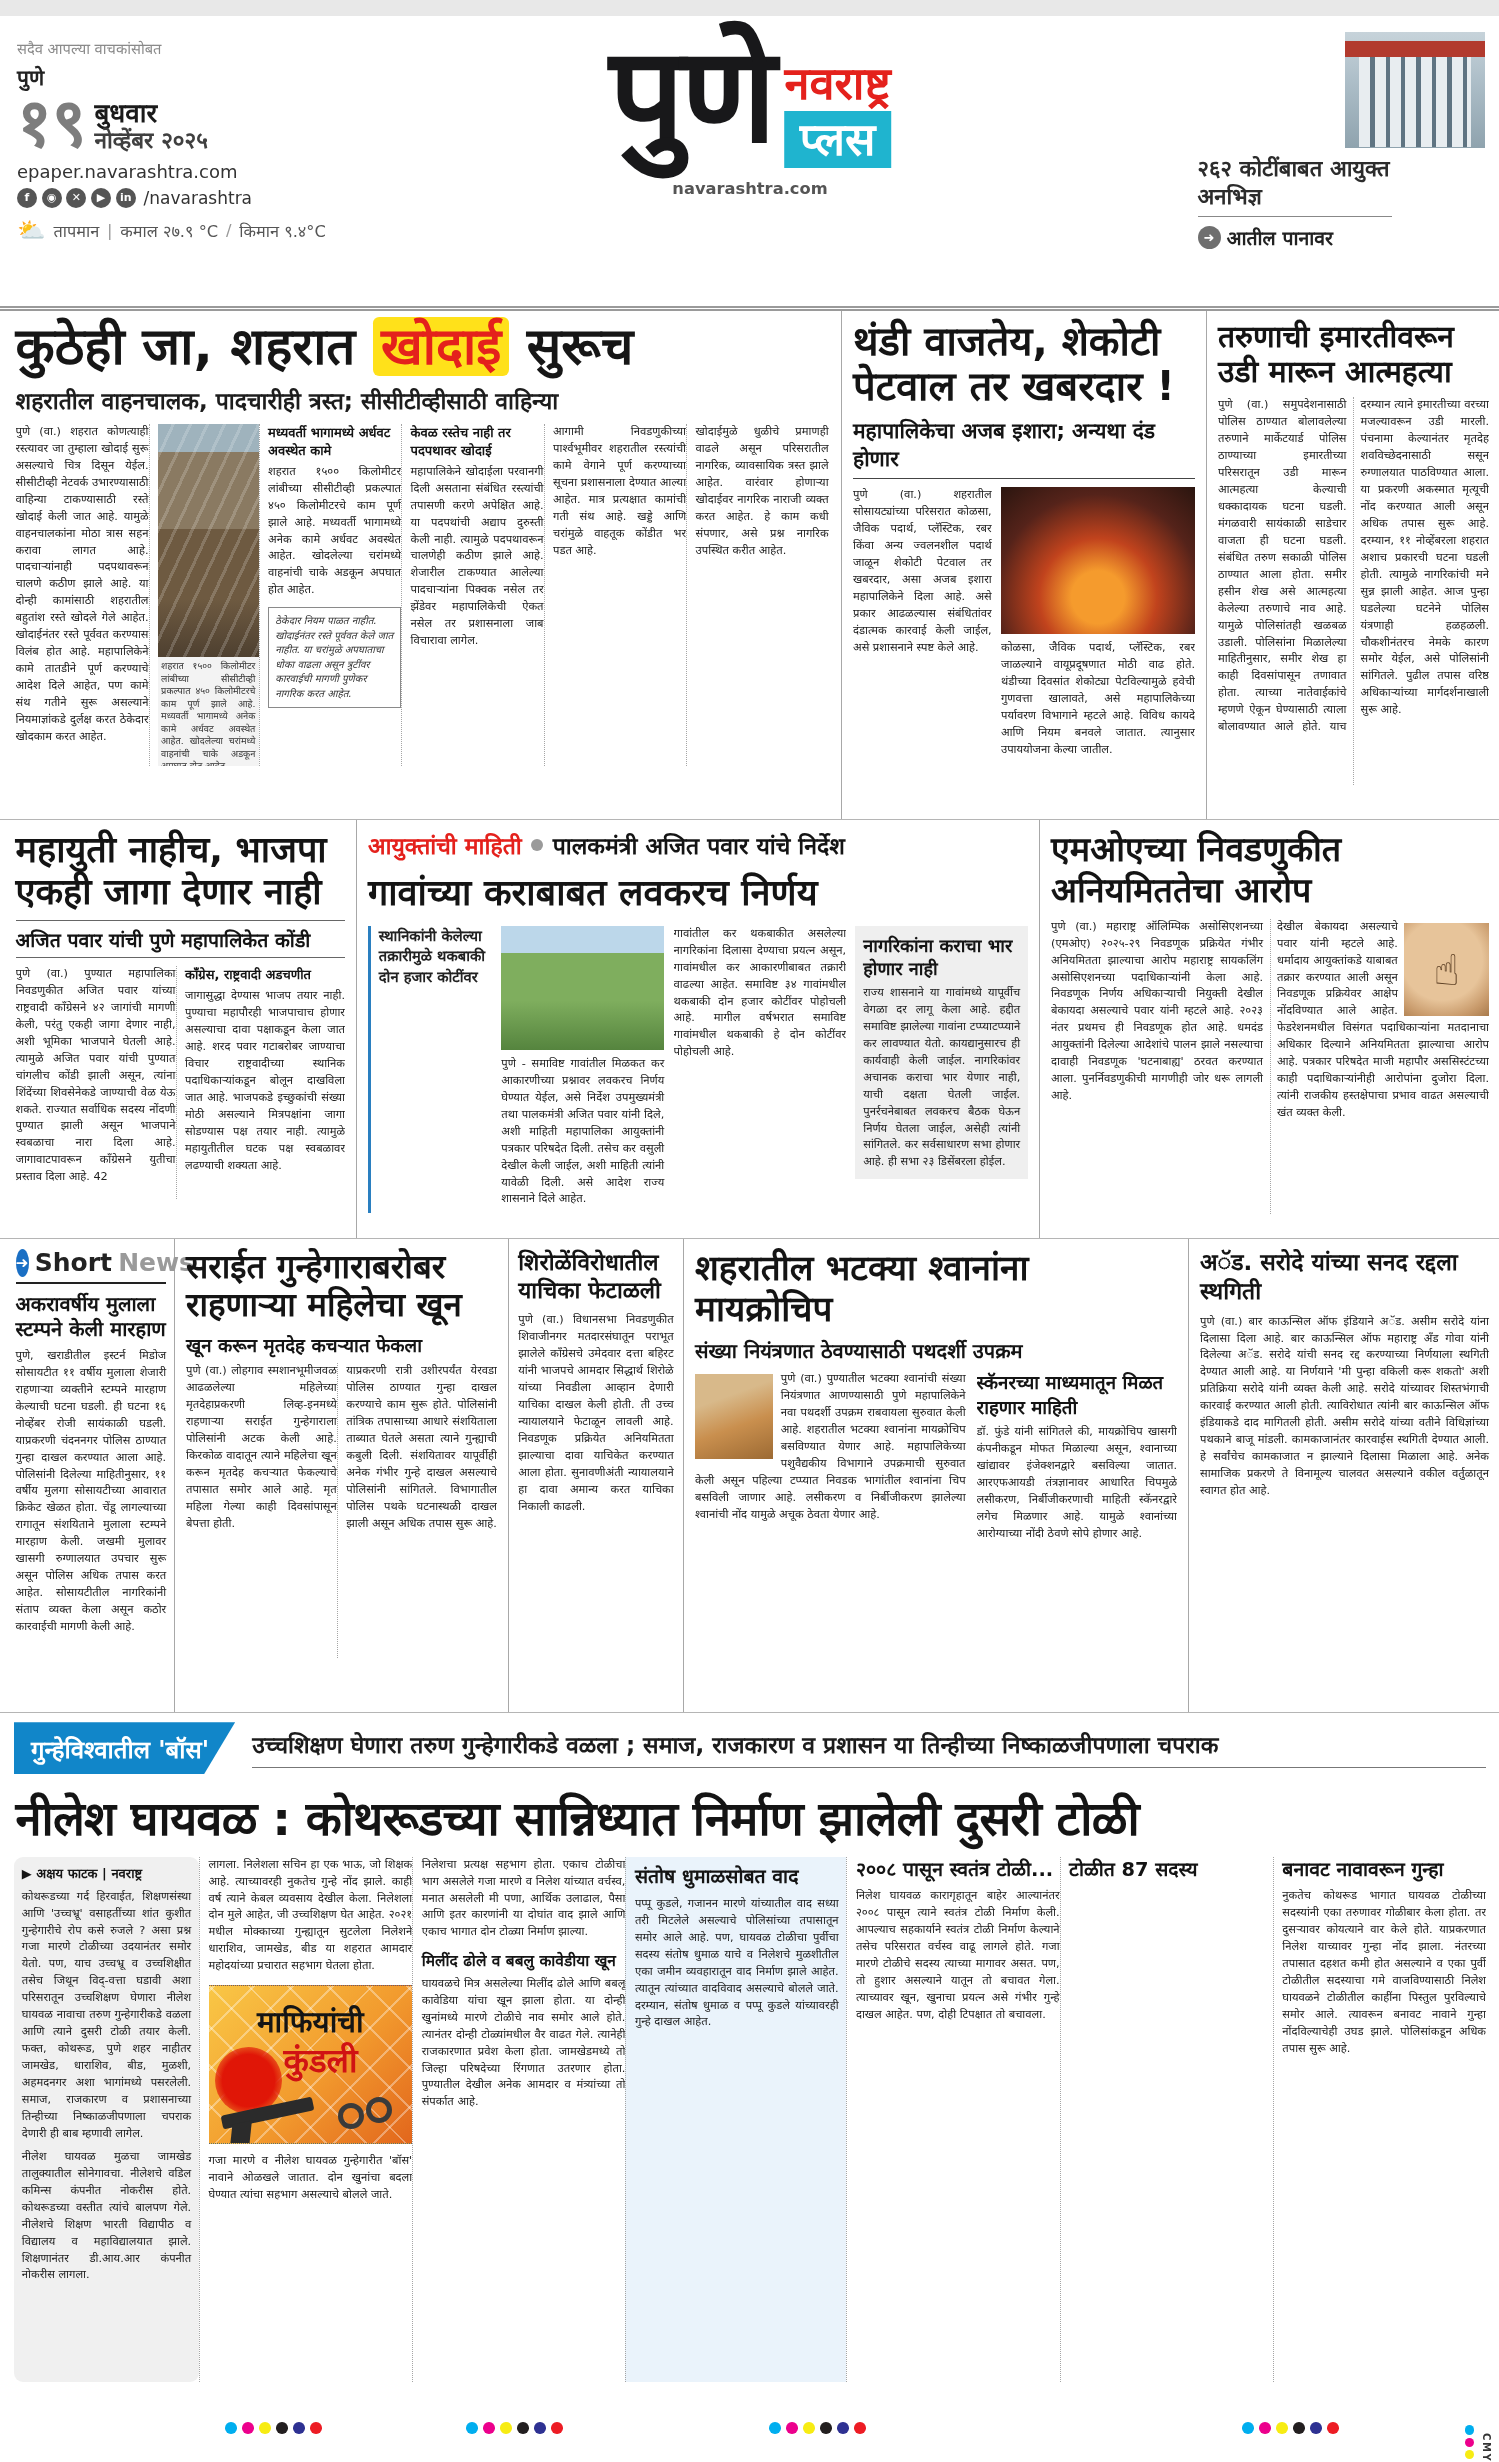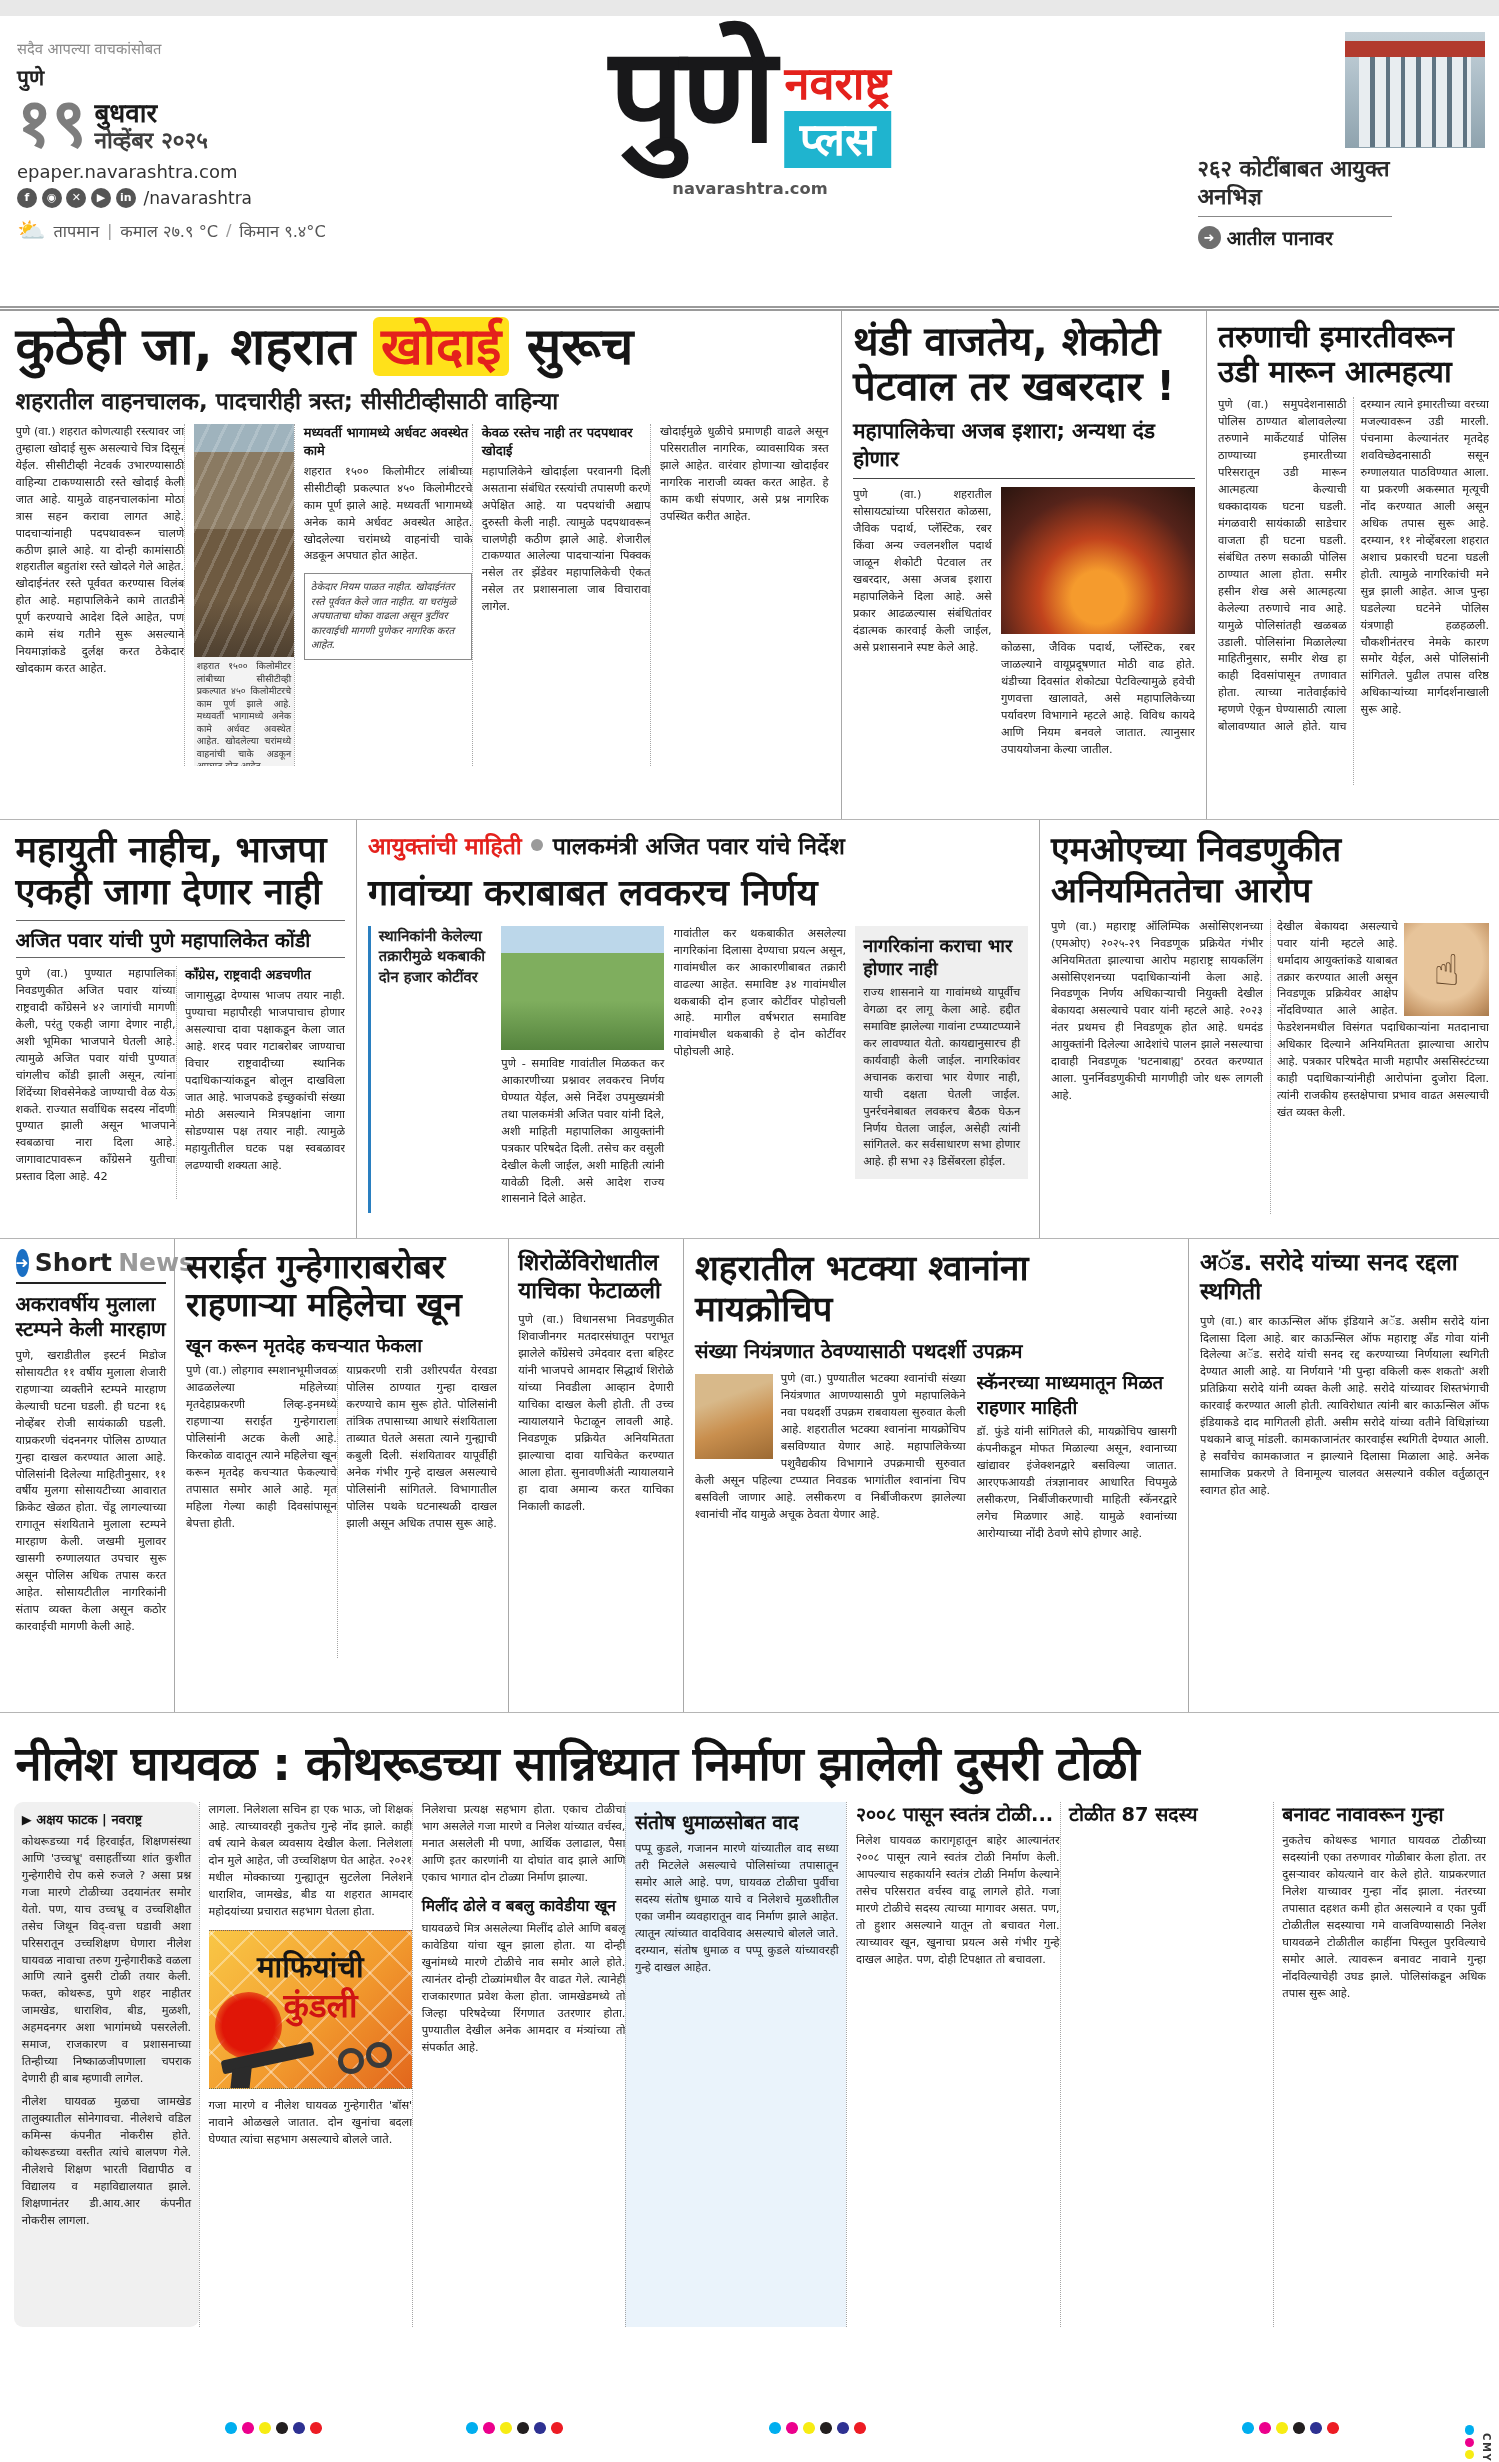--- a/index.html
+++ b/index.html
@@ -262,20 +262,21 @@
         </div>
         <div>
           <div class="mini-sub">मध्यवर्ती भागामध्ये अर्धवट अवस्थेत कामे</div>
           <div class="bodytext">शहरात १५०० किलोमीटर लांबीच्या सीसीटीव्ही प्रकल्पात ४५० किलोमीटरचे काम पूर्ण झाले आहे. मध्यवर्ती भागामध्ये अनेक कामे अर्धवट अवस्थेत आहेत. खोदलेल्या चरांमध्ये वाहनांची चाके अडकून अपघात होत आहेत.</div>
           <div class="quote-box">ठेकेदार नियम पाळत नाहीत. खोदाईनंतर रस्ते पूर्ववत केले जात नाहीत. या चरांमुळे अपघाताचा धोका वाढला असून त्रुटींवर कारवाईची मागणी पुणेकर नागरिक करत आहेत.</div>
         </div>
         <div>
           <div class="mini-sub">केवळ रस्तेच नाही तर पदपथावर खोदाई</div>
           <div class="bodytext">महापालिकेने खोदाईला परवानगी दिली असताना संबंधित रस्त्यांची तपासणी करणे अपेक्षित आहे. या पदपथांची अद्याप दुरुस्ती केली नाही. त्यामुळे पदपथावरून चालणेही कठीण झाले आहे. शेजारील टाकण्यात आलेल्या पादचाऱ्यांना पिक्वक नसेल तर झेंडेवर महापालिकेची ऐकत नसेल तर प्रशासनाला जाब विचारावा लागेल.</div>
         </div>
+        <div class="bodytext">आगामी निवडणुकीच्या पार्श्वभूमीवर शहरातील रस्त्यांची कामे वेगाने पूर्ण करण्याच्या सूचना प्रशासनाला देण्यात आल्या आहेत. मात्र प्रत्यक्षात कामांची गती संथ आहे. खड्डे आणि चरांमुळे वाहतूक कोंडीत भर पडत आहे.</div>
         <div class="bodytext">खोदाईमुळे धुळीचे प्रमाणही वाढले असून परिसरातील नागरिक, व्यावसायिक त्रस्त झाले आहेत. वारंवार होणाऱ्या खोदाईवर नागरिक नाराजी व्यक्त करत आहेत. हे काम कधी संपणार, असे प्रश्न नागरिक उपस्थित करीत आहेत.</div>
       </div>
     </article>
 
     <article class="story-b vsep-r">
       <h2 class="sb-head">थंडी वाजतेय, शेकोटी पेटवाल तर खबरदार !</h2>
       <div class="sb-sub">महापालिकेचा अजब इशारा; अन्यथा दंड होणार</div>
       <div class="sb-flex">
         <div class="bodytext">पुणे (वा.) शहरातील सोसायट्यांच्या परिसरात कोळसा, जैविक पदार्थ, प्लॅस्टिक, रबर किंवा अन्य ज्वलनशील पदार्थ जाळून शेकोटी पेटवाल तर खबरदार, असा अजब इशारा महापालिकेने दिला आहे. असे प्रकार आढळल्यास संबंधितांवर दंडात्मक कारवाई केली जाईल, असे प्रशासनाने स्पष्ट केले आहे.</div>
         <div class="sb-right">
@@ -381,20 +382,24 @@
       </div>
     </article>
 
     <article class="sarode">
       <h2 class="sr-head">अॅड. सरोदे यांच्या सनद रद्दला स्थगिती</h2>
       <div class="bodytext">पुणे (वा.) बार काऊन्सिल ऑफ इंडियाने अॅड. असीम सरोदे यांना दिलासा दिला आहे. बार काऊन्सिल ऑफ महाराष्ट्र अँड गोवा यांनी दिलेल्या अॅड. सरोदे यांची सनद रद्द करण्याच्या निर्णयाला स्थगिती देण्यात आली आहे. या निर्णयाने 'मी पुन्हा वकिली करू शकतो' अशी प्रतिक्रिया सरोदे यांनी व्यक्त केली आहे. सरोदे यांच्यावर शिस्तभंगाची कारवाई करण्यात आली होती. त्याविरोधात त्यांनी बार काऊन्सिल ऑफ इंडियाकडे दाद मागितली होती. असीम सरोदे यांच्या वतीने विधिज्ञांच्या पथकाने बाजू मांडली. कामकाजानंतर कारवाईस स्थगिती देण्यात आली. हे सर्वांचेच कामकाजात न झाल्याने दिलासा मिळाला आहे. अनेक सामाजिक प्रकरणे ते विनामूल्य चालवत असल्याने वकील वर्तुळातून स्वागत होत आहे.</div>
     </article>
   </section>
 
   <section class="bottom">
+    <div class="band">
+      <div class="band-label">गुन्हेविश्वातील 'बॉस'</div>
+      <div class="band-strap">उच्चशिक्षण घेणारा तरुण गुन्हेगारीकडे वळला ; समाज, राजकारण व प्रशासन या तिन्हीच्या निष्काळजीपणाला चपराक</div>
+    </div>
     <h1 class="boss-head">नीलेश घायवळ : कोथरूडच्या सान्निध्यात निर्माण झालेली दुसरी टोळी</h1>
     <div class="boss-cols colgap">
       <div class="bc1">
         <div class="byline">
           <span>▶ </span><span>अक्षय फाटक</span>
           <span>|</span>
           <span>नवराष्ट्र</span>
         </div>
         <div class="bodytext">कोथरूडच्या गर्द हिरवाईत, शिक्षणसंस्था आणि 'उच्चभ्रू' वसाहतींच्या शांत कुशीत गुन्हेगारीचे रोप कसे रुजले ? असा प्रश्न गजा मारणे टोळीच्या उदयानंतर समोर येतो. पण, याच उच्चभ्रू व उच्चशिक्षीत तसेच जिथून विद्-वत्ता घडावी अशा परिसरातून उच्चशिक्षण घेणारा नीलेश घायवळ नावाचा तरुण गुन्हेगारीकडे वळला आणि त्याने दुसरी टोळी तयार केली. फक्त, कोथरूड, पुणे शहर नाहीतर जामखेड, धाराशिव, बीड, मुळशी, अहमदनगर अशा भागांमध्ये पसरलेली. समाज, राजकारण व प्रशासनाच्या तिन्हीच्या निष्काळजीपणाला चपराक देणारी ही बाब म्हणावी लागेल.</div>
         <div class="bodytext" style="margin-top:6.2px">नीलेश घायवळ मुळचा जामखेड तालुक्यातील सोनेगावचा. नीलेशचे वडिल कमिन्स कंपनीत नोकरीस होते. कोथरूडच्या वस्तीत त्यांचे बालपण गेले. नीलेशचे शिक्षण भारती विद्यापीठ व विद्यालय व महाविद्यालयात झाले. शिक्षणानंतर डी.आय.आर कंपनीत नोकरीस लागला.</div>

